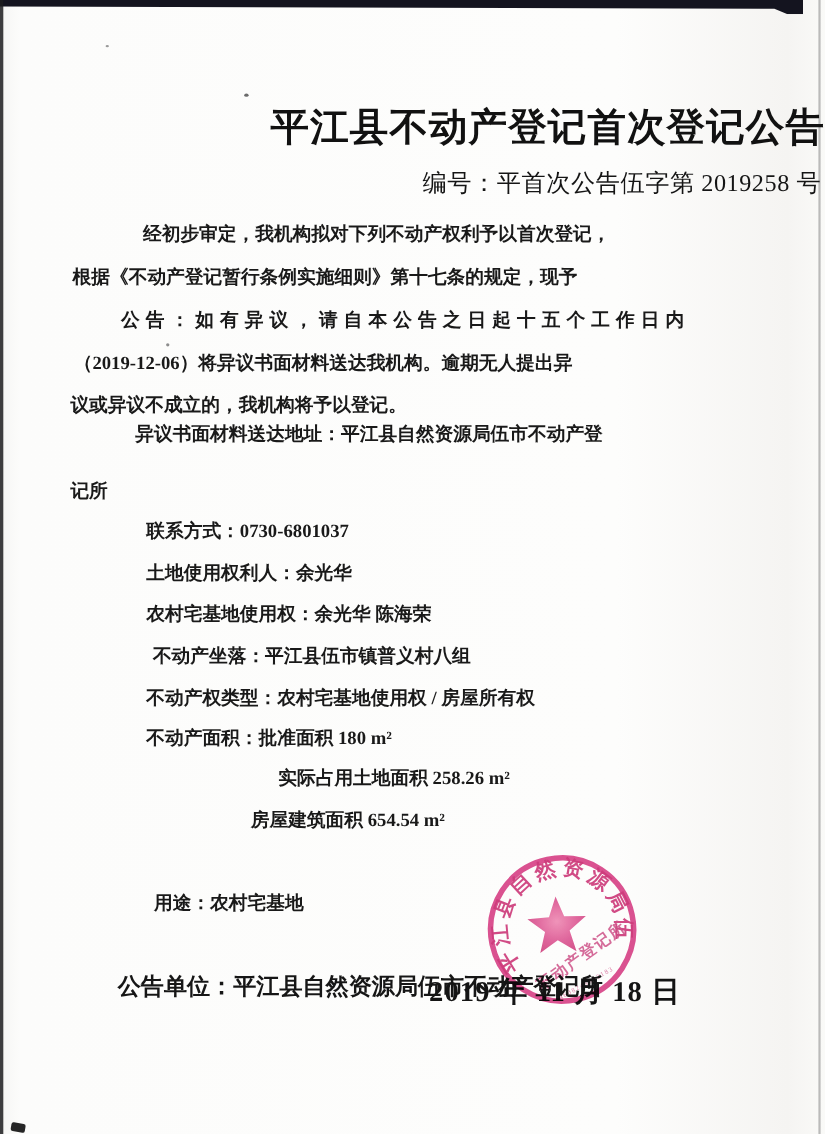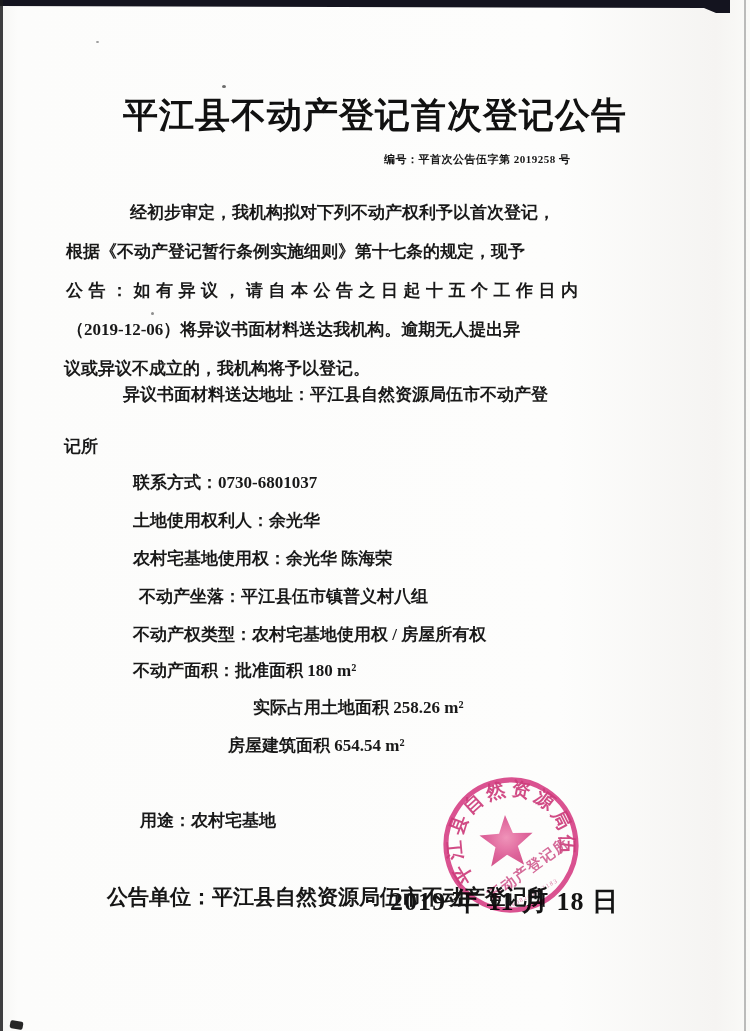--- a/index.html
+++ b/index.html
@@ -12,26 +12,26 @@
   
   .top-band{position:absolute;left:0;top:0;width:730px;height:13px;background:#14141f;
     clip-path:polygon(0 0,730px 0,730px 13px,716px 13px,704px 8px,0 6px);}
   .left-line{position:absolute;left:0;top:0;width:2.5px;height:1031px;background:rgba(28,28,30,.85);}
   .right-line{position:absolute;left:744px;top:0;width:1.5px;height:1031px;background:rgba(110,110,110,.45);}
   .corner-blob{position:absolute;left:10px;top:1021px;width:13px;height:8px;background:#262626;border-radius:2px;transform:rotate(10deg);}
   .speck-a{position:absolute;left:222px;top:85px;width:4px;height:3px;background:#6b6b6b;border-radius:50%;}
   .speck-b{position:absolute;left:96px;top:41px;width:3px;height:2px;background:#9a9a9a;border-radius:50%;}
   .speck-c{position:absolute;left:151px;top:312px;width:3px;height:3px;background:#8d8d8d;border-radius:50%;}
   
-  .title{position:absolute;left:0;top:92px;width:750px;margin:0;text-align:center;
+  .title{position:absolute;left:0;top:92px;width:750px;margin:0;text-align:right;
     font-size:35px;font-weight:bold;letter-spacing:1px;color:#111;}
-  .doc-no{position:absolute;left:384px;top:152px;font-size:11px;font-weight:bold;
+  .doc-no{position:absolute;left:384px;top:152px;font-size:22px;font-weight:normal;
     letter-spacing:.5px;color:#151515;white-space:nowrap;}
   .bl{position:absolute;font-size:17px;font-weight:600;line-height:26px;white-space:nowrap;color:#191919;}
-  .bl.sp{letter-spacing:5.5px;}
+  .bl.sp{letter-spacing:5.5px;margin-left:44px;}
   .issuer{position:absolute;left:107px;top:847px;font-size:21px;font-weight:600;white-space:nowrap;color:#161616;margin-top:36px;}
   .date{position:absolute;left:390px;top:884px;font-size:26px;font-weight:bold;white-space:nowrap;color:#141414;letter-spacing:1px;}
   
   .stamp{position:absolute;left:436px;top:770px;width:150px;height:150px;
     mix-blend-mode:multiply;opacity:.93;filter:blur(.2px);}
   .stamp text{font-family:"Liberation Serif","DejaVu Serif",serif;}
 </style>
 </head>
 <body>
 

